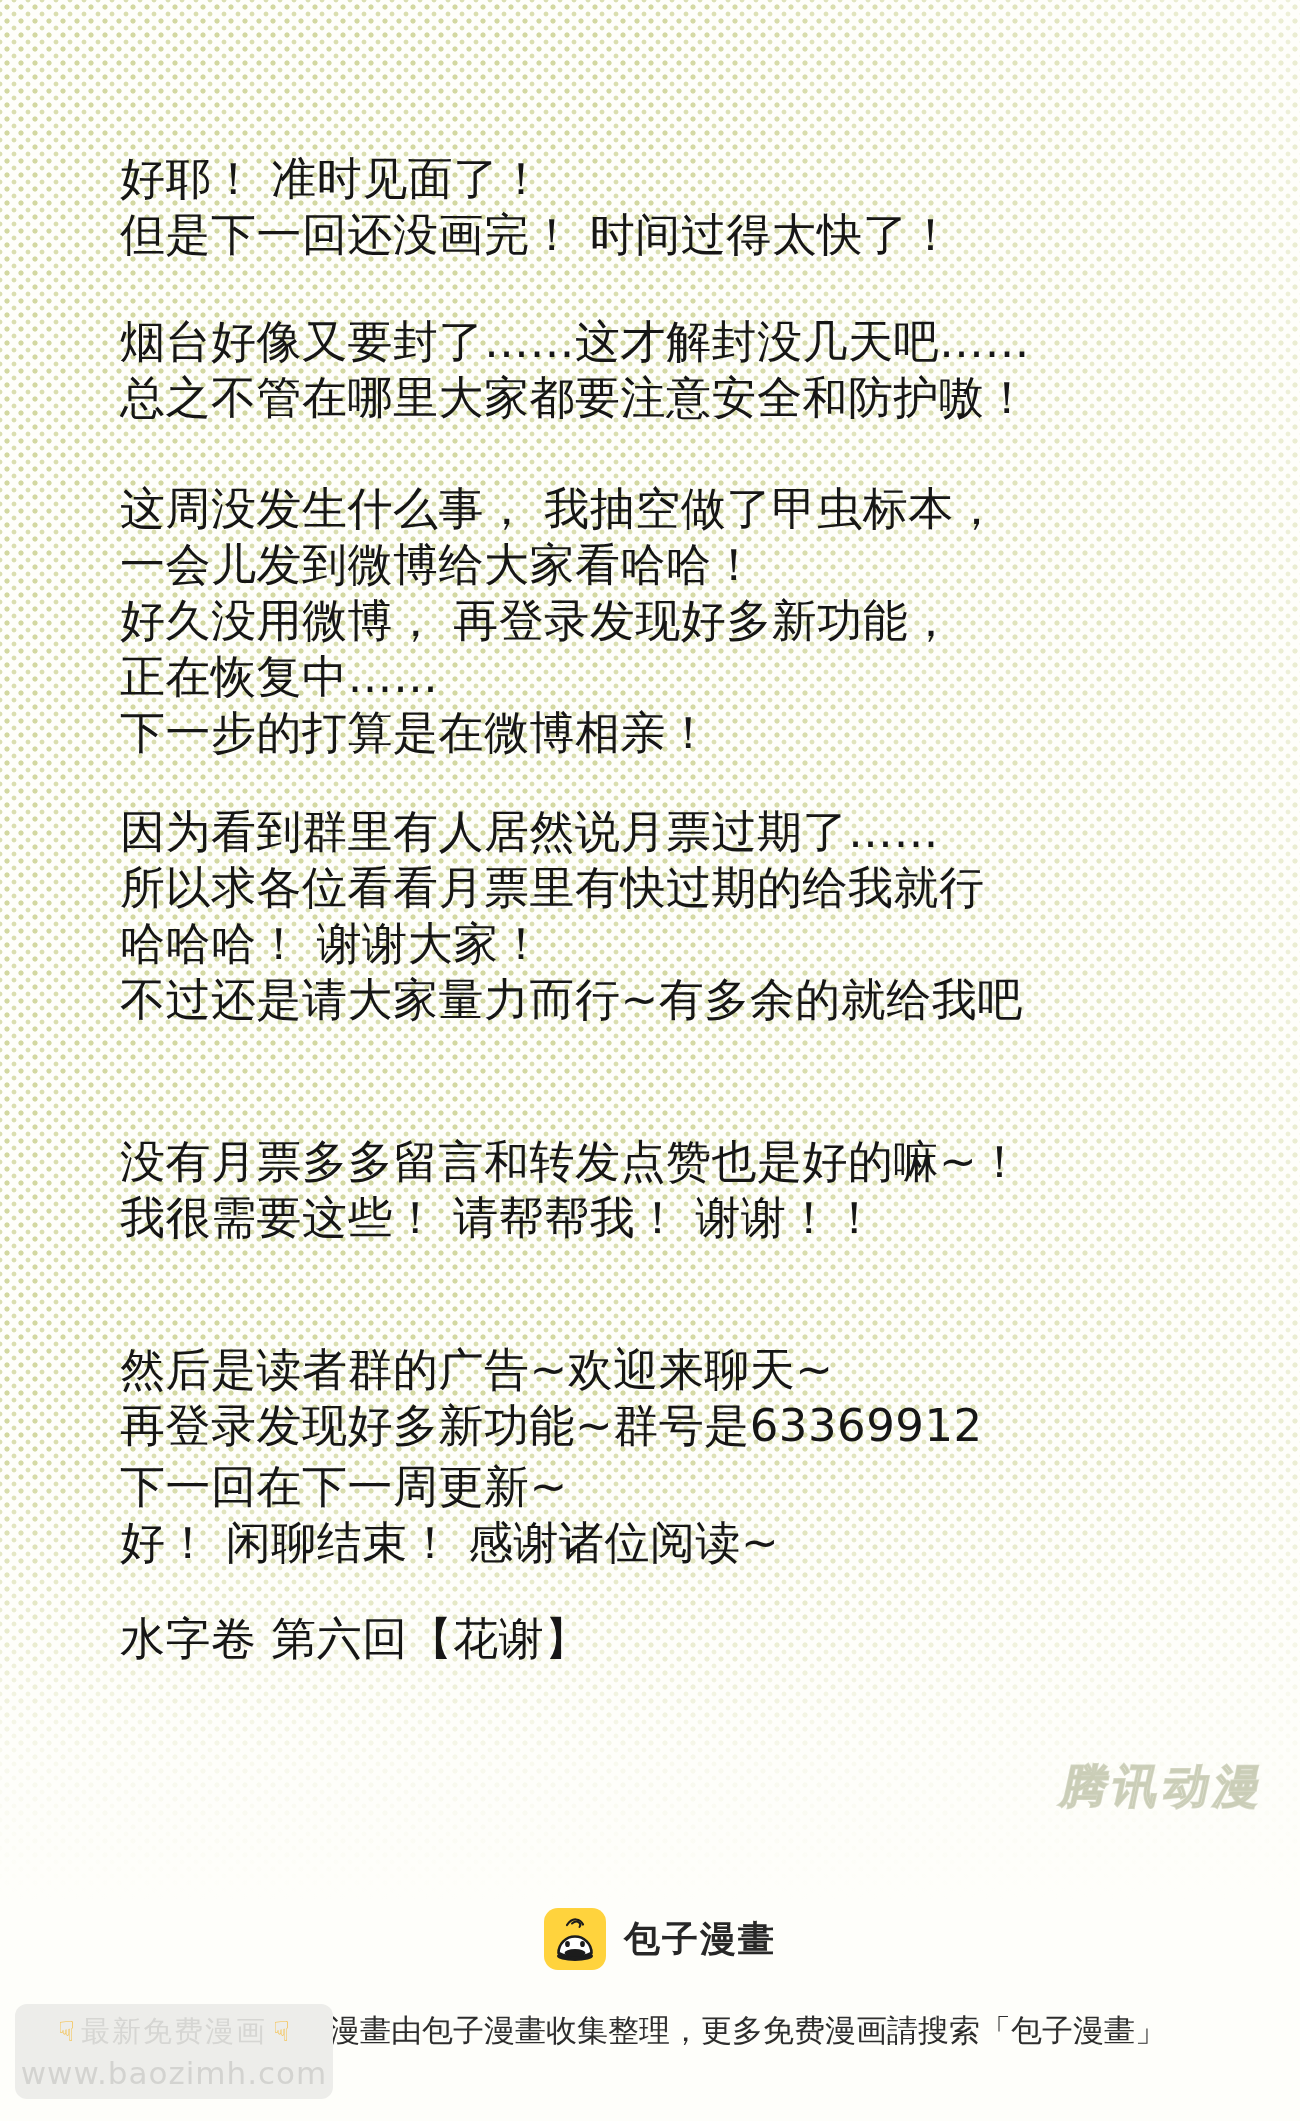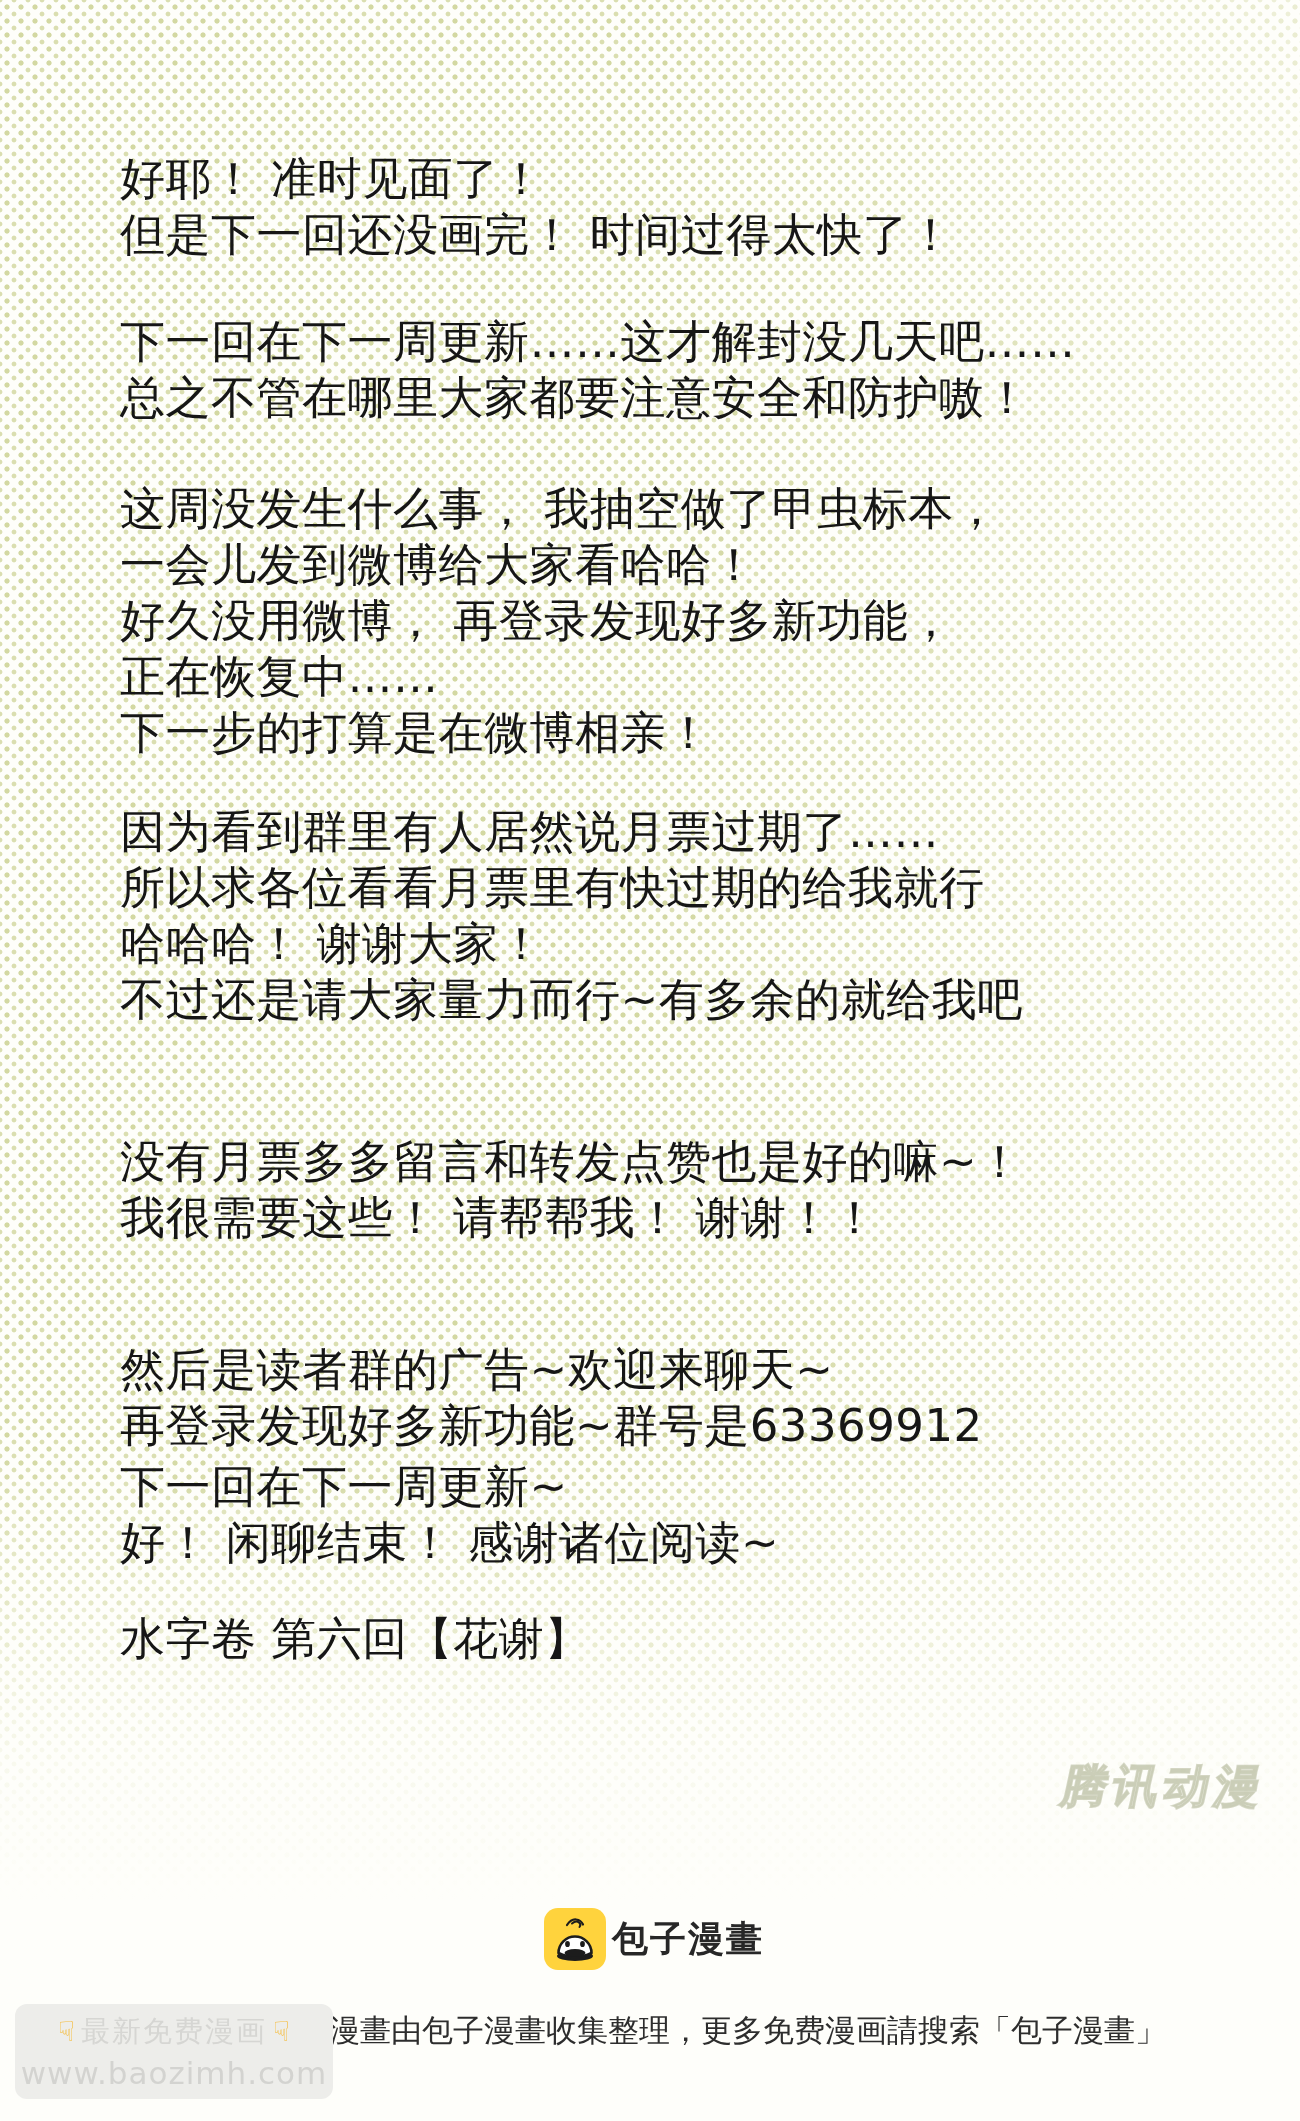--- a/index.html
+++ b/index.html
@@ -36,21 +36,21 @@
   
   .watermark{
     position:absolute;left:1062px;top:1756px;
     font-size:46px;font-weight:bold;letter-spacing:5px;
     color:rgba(178,184,152,0.30);
     -webkit-text-stroke:1.5px rgba(168,174,140,0.45);
     transform:skewX(-12deg);
     white-space:pre;
   }
   
-  .logo{position:absolute;left:544px;top:1908px;display:flex;align-items:center;gap:6px;}
+  .logo{position:absolute;left:544px;top:1908px;display:flex;align-items:center;gap:18px;}
   .logo-text{font-size:36px;font-weight:bold;color:#272727;letter-spacing:2px;}
   
   .disclaimer{position:absolute;left:272px;top:2008px;display:flex;align-items:flex-start;gap:4px;}
   .hand{color:#f3b83a;font-size:36px;line-height:40px;}
   .disclaimer-text{font-size:31px;line-height:44px;color:#2d2d2d;white-space:pre;}
   
   .badge{
     position:absolute;left:15px;top:2004px;width:318px;height:95px;
     background:#ededea;border-radius:12px;
     display:flex;flex-direction:column;align-items:center;justify-content:center;
@@ -66,21 +66,21 @@
 <div id="page">
 
   <div class="halftone"></div>
 
   <div class="para" style="top:143px">
     <div class="line">好耶！ 准时见面了！</div>
     <div class="line">但是下一回还没画完！ 时间过得太快了！</div>
   </div>
 
   <div class="para" style="top:306px">
-    <div class="line">下一回在下一周更新……这才解封没几天吧……</div>
+    <div class="line">烟台好像又要封了……这才解封没几天吧……</div>
     <div class="line">总之不管在哪里大家都要注意安全和防护嗷！</div>
   </div>
 
   <div class="para" style="top:473px">
     <div class="line">这周没发生什么事， 我抽空做了甲虫标本，</div>
     <div class="line">一会儿发到微博给大家看哈哈！</div>
     <div class="line">好久没用微博， 再登录发现好多新功能，</div>
     <div class="line">正在恢复中……</div>
     <div class="line">下一步的打算是在微博相亲！</div>
   </div>

